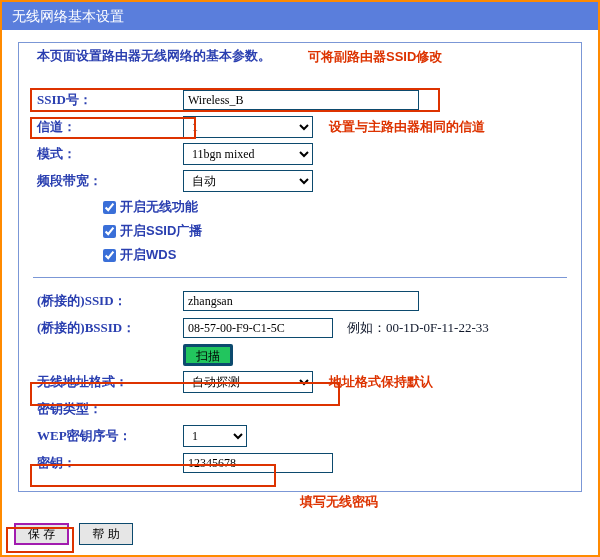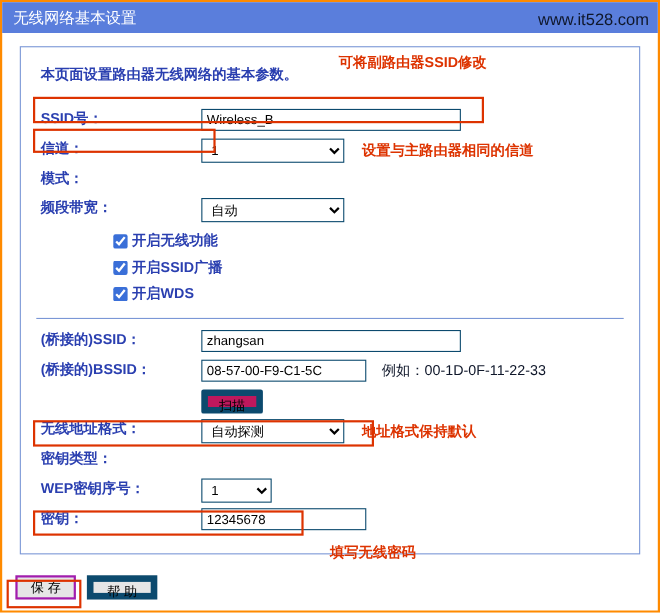--- a/index.html
+++ b/index.html
@@ -18,37 +18,37 @@
   .titlebar {
     background: #5a7edc;
     color: #fff;
     height: 28px;
     line-height: 28px;
     padding-left: 10px;
     font-size: 14px;
     position: relative;
   }
   .watermark {
-    position: absolute; top: 3px; right: 8px;
-    color: #0f172a; font-size: 15px;
+    position: absolute; top: 19px; right: 8px;
+    color: #ffffff; font-size: 10px;
     font-family: Arial, sans-serif;
   }
   .panel {
     margin: 12px 16px 8px 16px;
     border: 1px solid #7b97d6;
     background: #fff;
-    padding: 12px 14px 14px 14px;
+    padding: 0 14px 14px 14px;
   }
   .intro {
     color: #2a3fb0; font-weight: bold;
     margin: 4px 0 22px 4px;
   }
   .row {
-    display: flex; align-items: flex-start;
-    height: 26px; margin-bottom: 1px;
+    display: flex; align-items: center;
+    height: 26px; margin-bottom: 1px; font-family: Liberation Serif, serif;
   }
   .lab {
     width: 150px; color: #2a3fb0; font-weight: bold;
     padding-left: 4px;
   }
   .ctl { display: flex; align-items: center; gap: 6px; }
   input[type="text"], select {
     font-family: inherit; font-size: 12px;
     border: 1px solid #0c4a6e; background: #fff;
     height: 20px; padding: 1px 4px;
@@ -57,21 +57,21 @@
   .txt-wide { width: 236px; }
   .sel-mid { width: 130px; }
   .sel-wide { width: 148px; }
   .sel-small { width: 64px; }
   .chkrow { margin-left: 70px; display:flex; align-items:center; height:24px; }
   .chkrow input { margin: 0 4px 0 0; accent-color:#3a6fd8;}
   .chkrow label { color:#2a3fb0; font-weight:bold; }
   .hr { border: none; border-top:1px solid #7b97d6; margin:10px 0; }
   .btn-old {
     font-family: inherit; font-size:12px;
-    background:#be185d; border:6px solid #0c4a6e;
+    background:#22c55e; border:3px solid #0c4a6e;
     height:22px; padding:1px 10px; cursor:pointer;
     border-radius:2px;
   }
   .footer {
     position:absolute; bottom:10px; left:12px;
     display:flex; gap:10px;
   }
   .footer .btn-old { border:2px solid #a21caf; border-radius:0; background:#e6e6e6; padding:1px 12px; }
   .note-red { color:#d30; font-weight:bold; font-size:13px; }
   .note-top { position:absolute; top:46px; left:306px; }
@@ -115,20 +115,25 @@
       <div class="ctl">
         <select class="sel-mid">
           <option>1</option>
         </select>
         <span class="note-red note-chan">设置与主路由器相同的信道</span>
       </div>
     </div>
 
     <div class="row">
       <div class="lab">模式：</div>
+      <div class="ctl">
+        <select class="sel-mid">
+          <option>11bgn mixed</option>
+        </select>
+      </div>
     </div>
 
     <div class="row">
       <div class="lab">频段带宽：</div>
       <div class="ctl">
         <select class="sel-mid">
           <option>自动</option>
         </select>
       </div>
     </div>
@@ -198,21 +203,21 @@
       <div class="ctl">
         <input type="text" style="width: 150px;" value="12345678">
       </div>
     </div>
   </div>
 
   <span class="note-red note-pwd">填写无线密码</span>
 
   <div class="footer">
     <button class="btn-old">保 存</button>
-    <button class="btn-old" style="border:6px solid #0c4a6e">帮 助</button>
+    <button class="btn-old" style="border:1px solid #0c4a6e">帮 助</button>
   </div>
 
   <div class="red-box rb-ssid-row"></div>
   <div class="red-box rb-chan-lab"></div>
   <div class="red-box rb-addr-row"></div>
   <div class="red-box rb-key-row"></div>
   <div class="red-box rb-save"></div>
 </div>
 
 </body></html>

